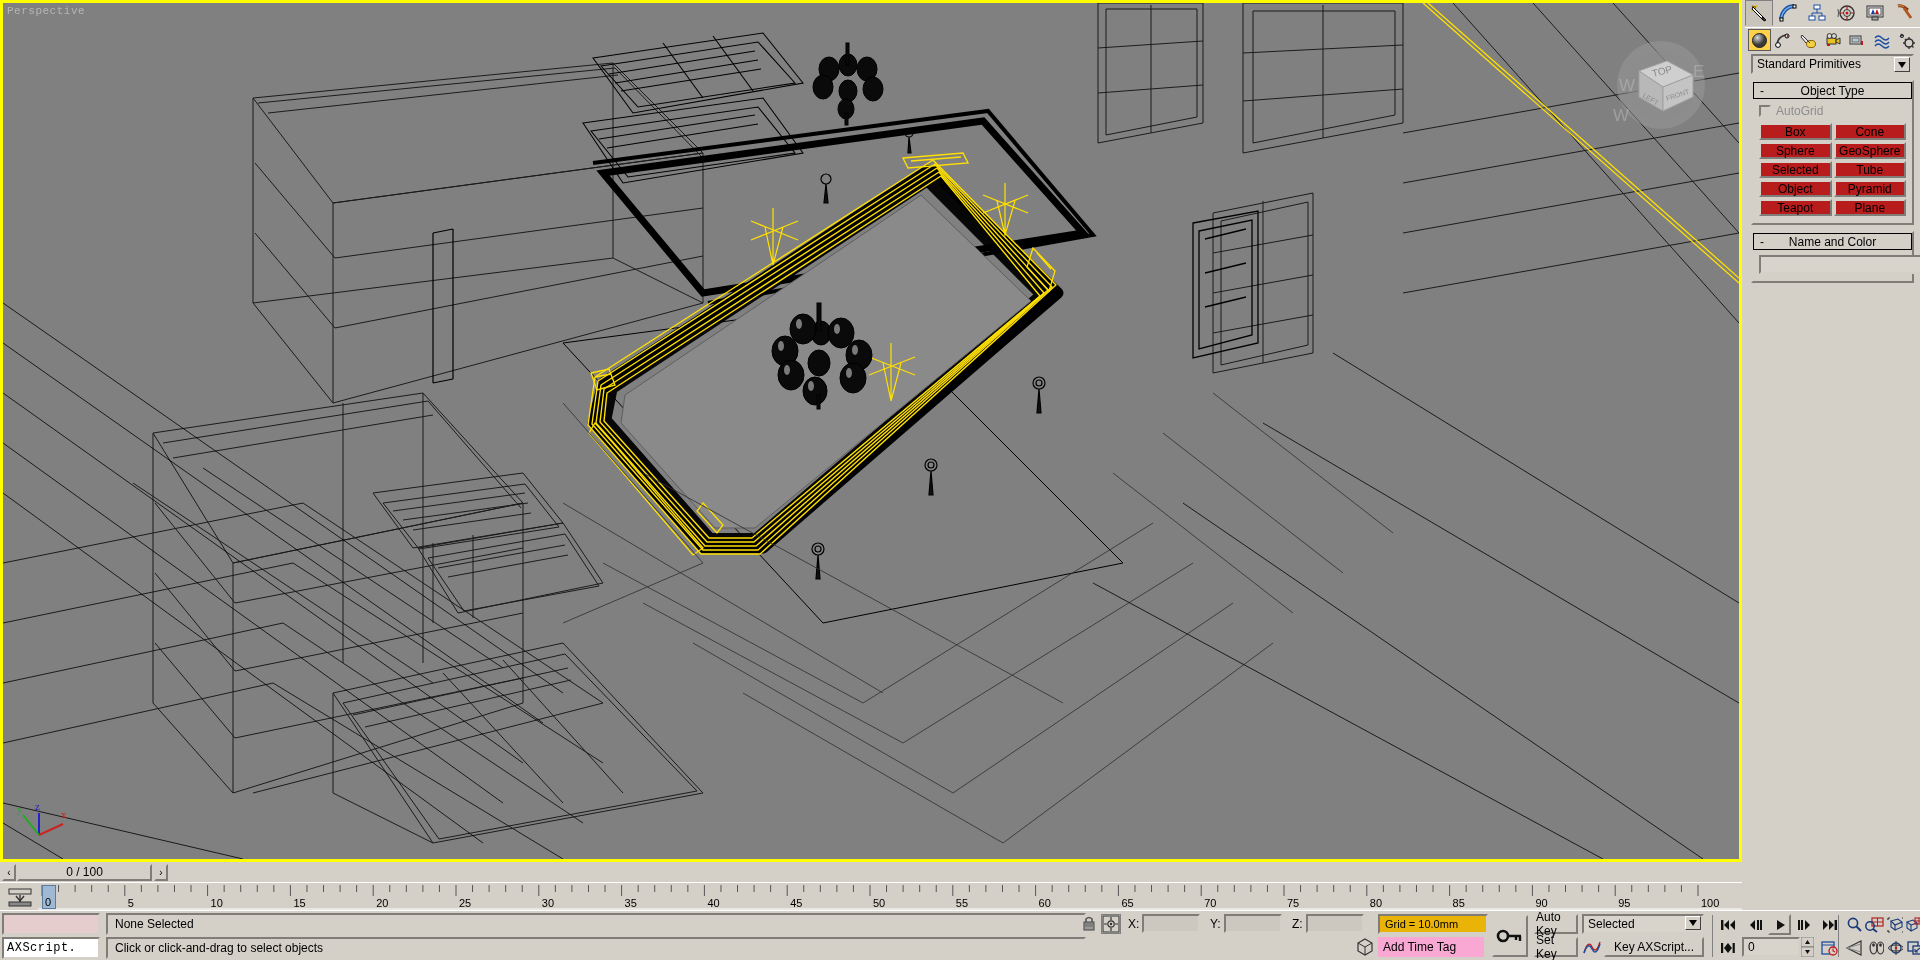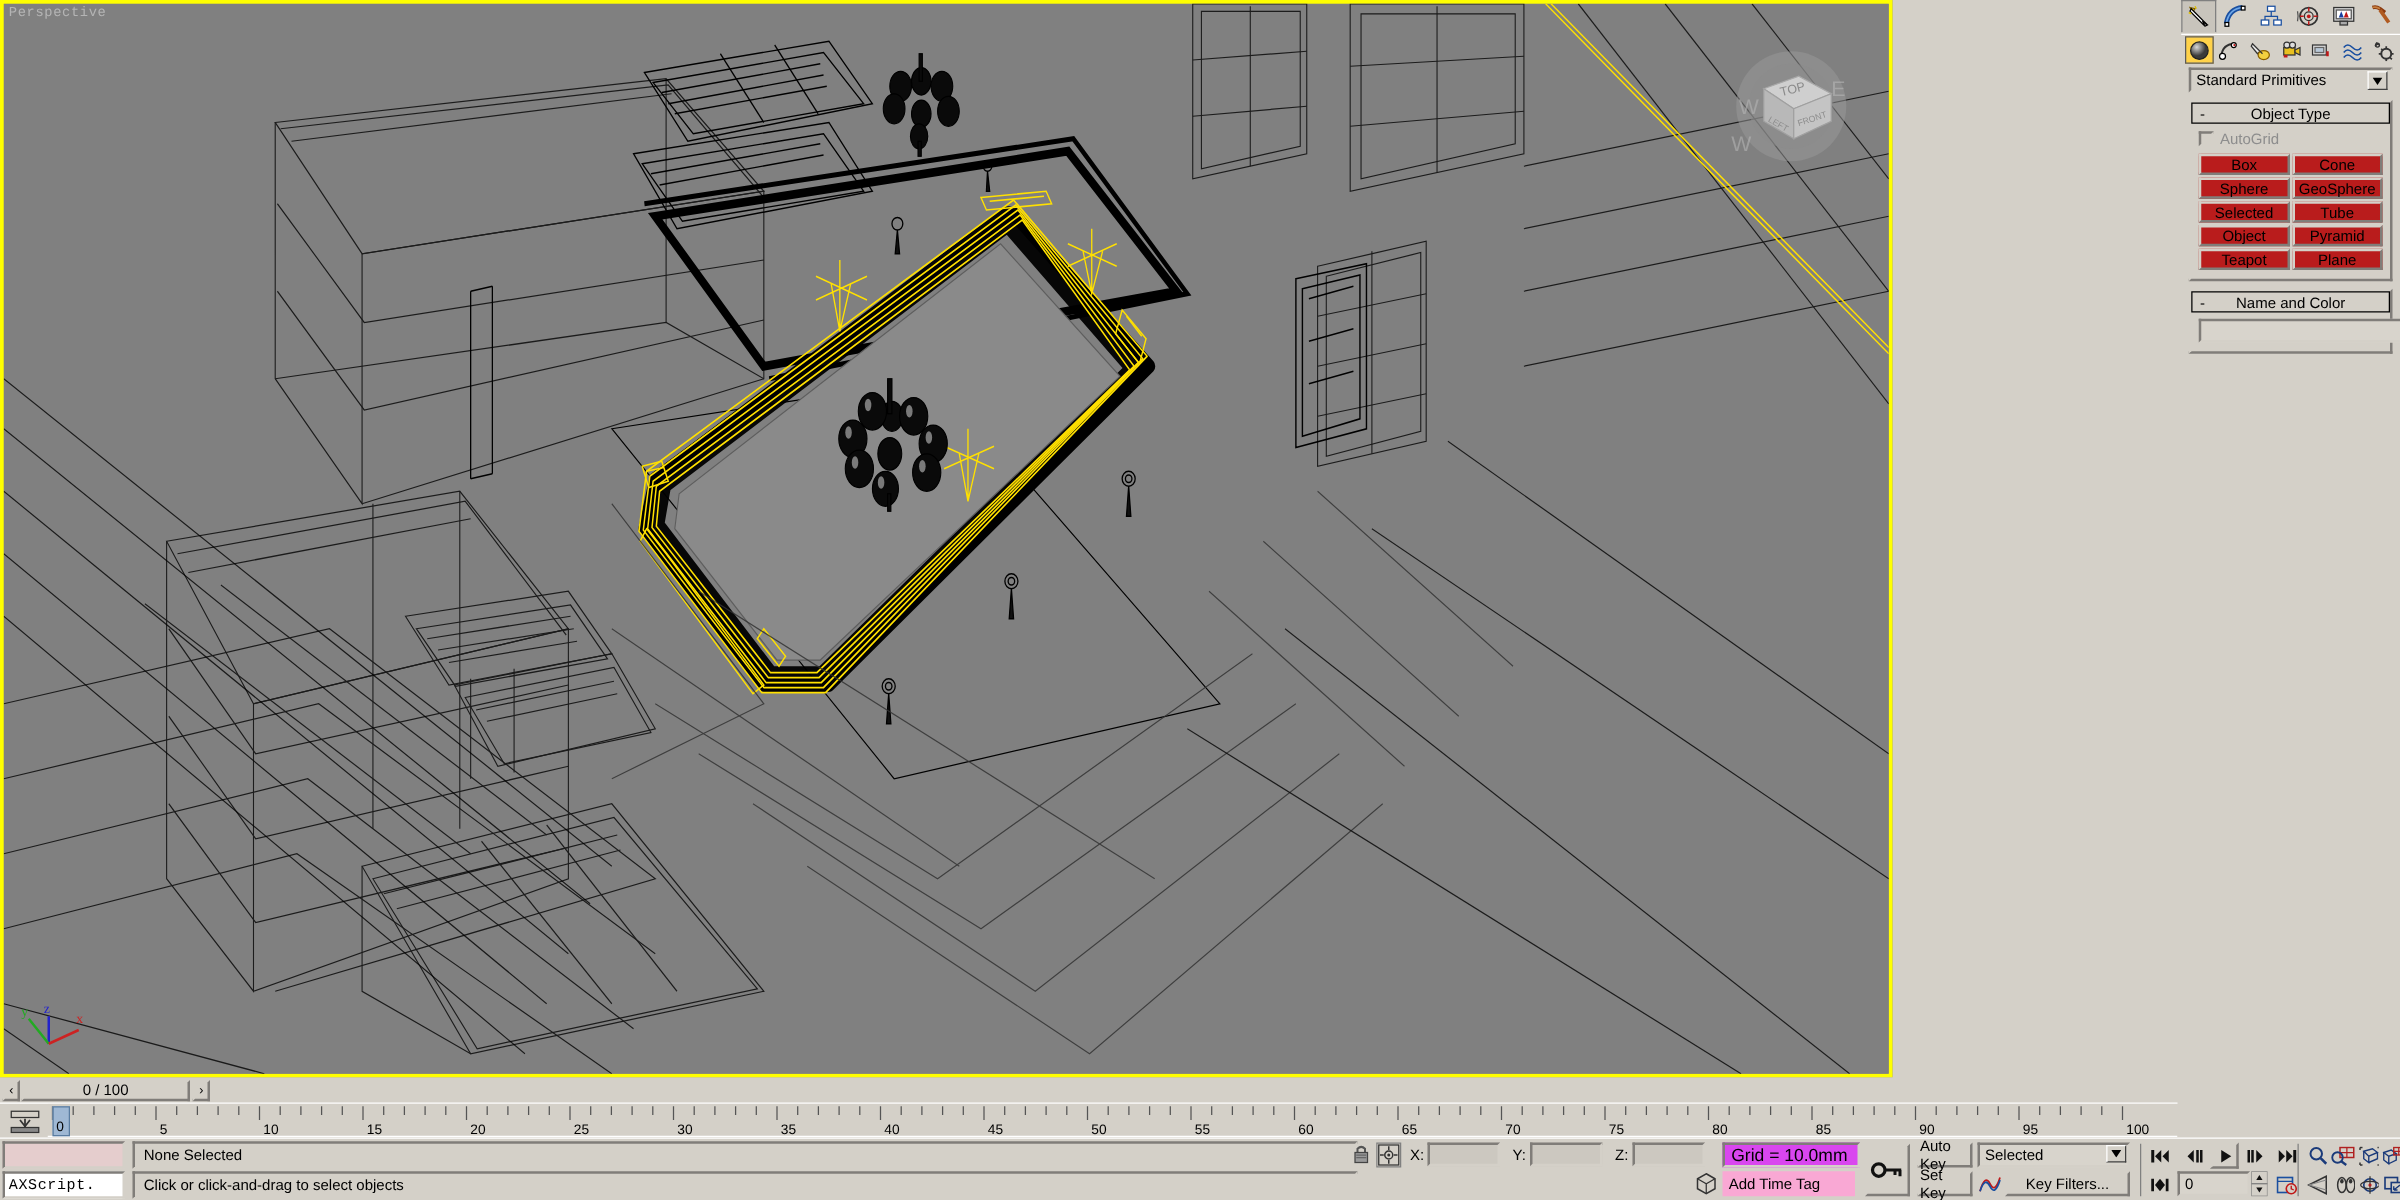--- a/index.html
+++ b/index.html
@@ -2,21 +2,21 @@
 <html><head>
 <meta charset="utf-8">
 <style>
   * { box-sizing: border-box; margin:0; padding:0; }
   html,body { width:1920px; height:960px; overflow:hidden; background:#808080;
     font-family:"Liberation Sans", sans-serif; }
 
   #app { position:relative; width:1920px; height:960px; background:#d4d0c8; }
 
   
-  #viewport-area { position:absolute; left:0; top:0; width:1514px; height:862px;
+  #viewport-area { position:absolute; left:0; top:0; width:1742px; height:862px;
      background:#808080; border:3px solid #ffff00; }
   #viewport-canvas { position:absolute; inset:0; }
   #viewport-canvas svg { display:block; width:100%; height:100%; }
   #viewport-label { position:absolute; left:4px; top:2px; font-size:11px; color:#b4b4b4;
      font-family:"Liberation Mono", monospace; letter-spacing:.5px; }
 
   
   #viewcube { position:absolute; right:22px; top:22px; width:112px; height:112px; }
 
   
@@ -101,21 +101,21 @@
   .status-line + .status-line { margin-top:2px; }
 
   #lock-icon { position:absolute; left:1080px; top:3px; width:18px; height:20px; }
   #axis-constraint { position:absolute; left:1101px; top:3px; width:20px; height:20px;
      border:1px solid #808080; background:#d4d0c8; }
   .coord-group { position:absolute; top:3px; display:flex; align-items:center; gap:3px; }
   .coord-label { font-size:12px; }
   .coord-input { width:58px; height:19px; background:#ccc8c0; border:2px inset #d4d0c8; }
 
   #grid-readout { position:absolute; left:1125px; top:26px; width:105px; height:20px;
-     background:#d946ef; border:2px inset #d4d0c8; font-size:14px; padding-left:5px;
+     background:#eab308; border:2px inset #d4d0c8; font-size:11px; padding-left:5px;
      line-height:16px; }
   #grid-readout.top { top:3px; }
   #timetag-icon { position:absolute; left:1104px; top:26px; width:20px; height:20px; }
   #add-time-tag { position:absolute; left:1125px; top:26px; width:106px; height:20px;
      background:#f9a8d4; font-size:12px; padding-left:5px; line-height:20px; }
 
   #key-mode-btn { position:absolute; left:1236px; top:4px; width:36px; height:42px;
      background:#d4d0c8; border:2px outset #d4d0c8; display:flex; align-items:center;
      justify-content:center; }
   #autokey { position:absolute; left:1276px; top:3px; width:44px; height:20px;
@@ -813,21 +813,21 @@
           </svg>
       </span>
     </div>
 
     <div id="keyfilter-icon" style="left:1582px;">
       <svg viewBox="0 0 20 20" width="20" height="20">
         <path d="M2 16 Q6 2 10 10 T18 5" fill="none" stroke="#c01818" stroke-width="1.4"></path>
         <path d="M2 16 Q6 4 10 12 T18 7" fill="none" stroke="#1a4fa0" stroke-width="1.4"></path>
       </svg>
     </div>
-    <div id="keyfilters" style="left:1604px;">Key Filters...</div>
+    <div id="keyfilters" style="left:1604px;">Key AXScript...</div>
 
     <div class="sep" style="left:1712px; top:4px; height:42px;"></div>
 
     <div class="nav-btn" style="left:1716px; top:3px;">
       <svg width="18" height="14" viewBox="0 0 18 14">
         <rect x="2" y="2" width="2.4" height="10" fill="#111"></rect>
         <polygon points="10,2 10,12 5,7" fill="#111"></polygon>
         <polygon points="16,2 16,12 11,7" fill="#111"></polygon>
       </svg>
     </div>

